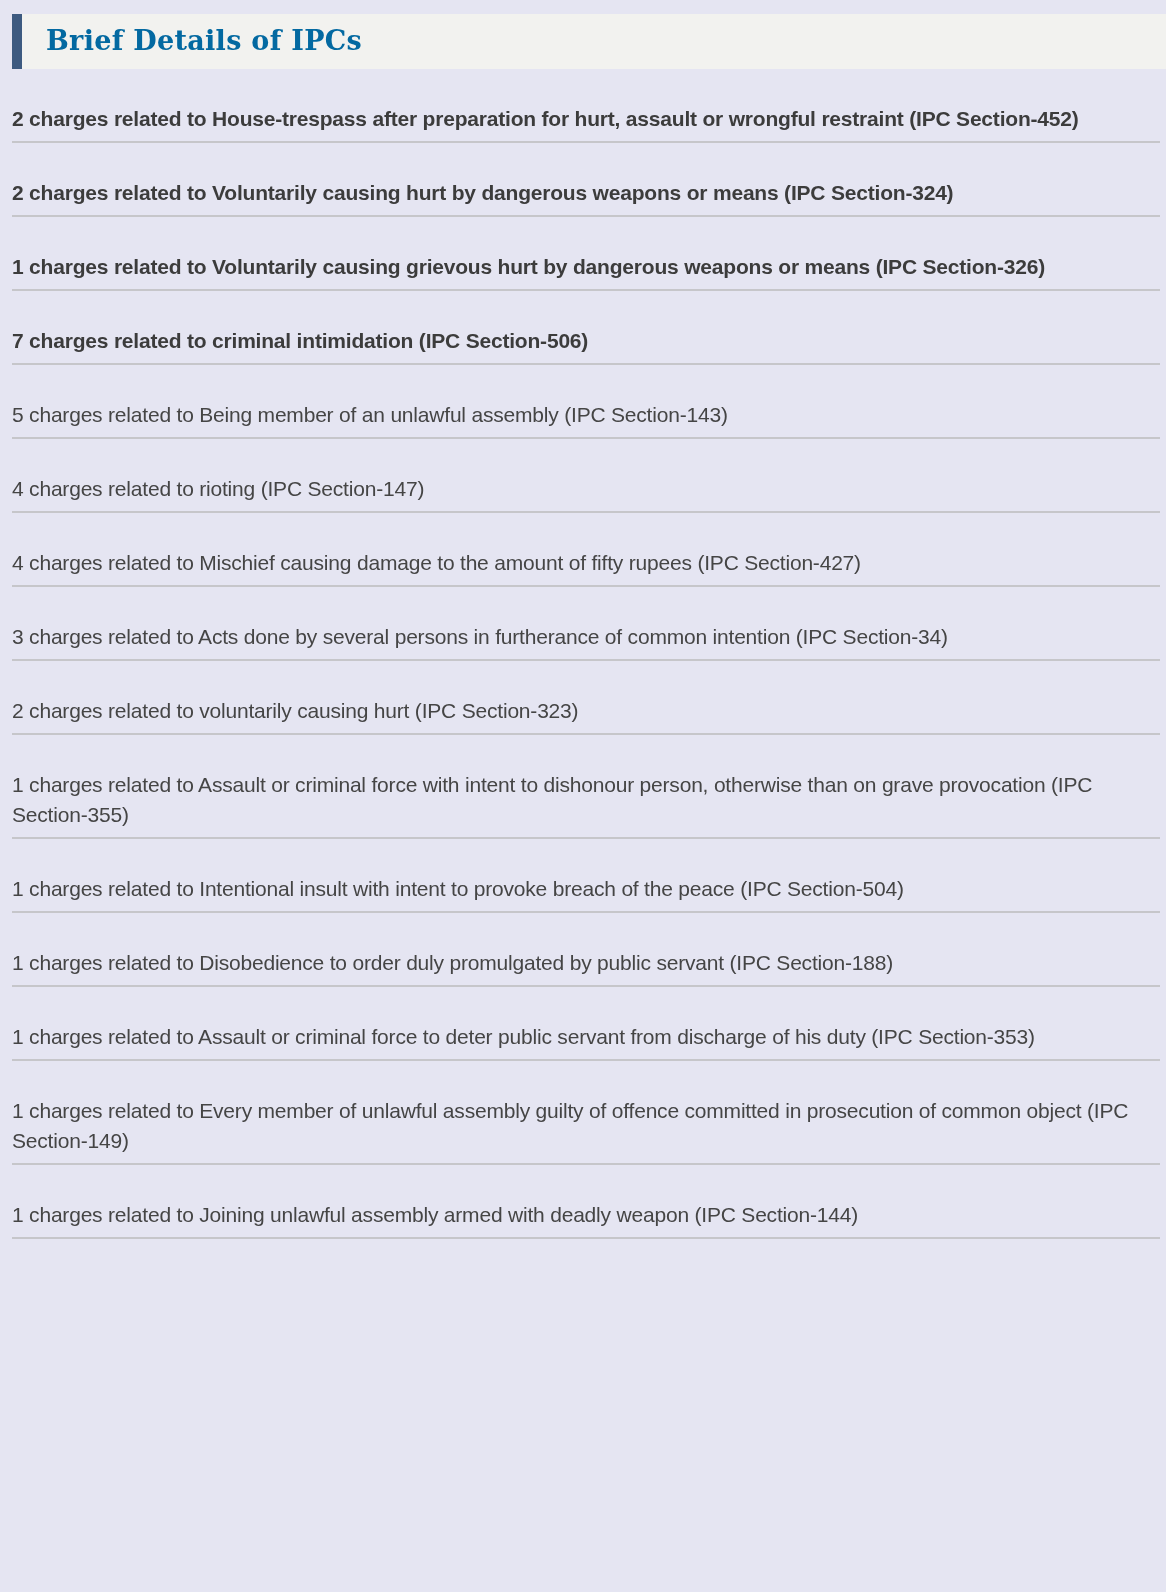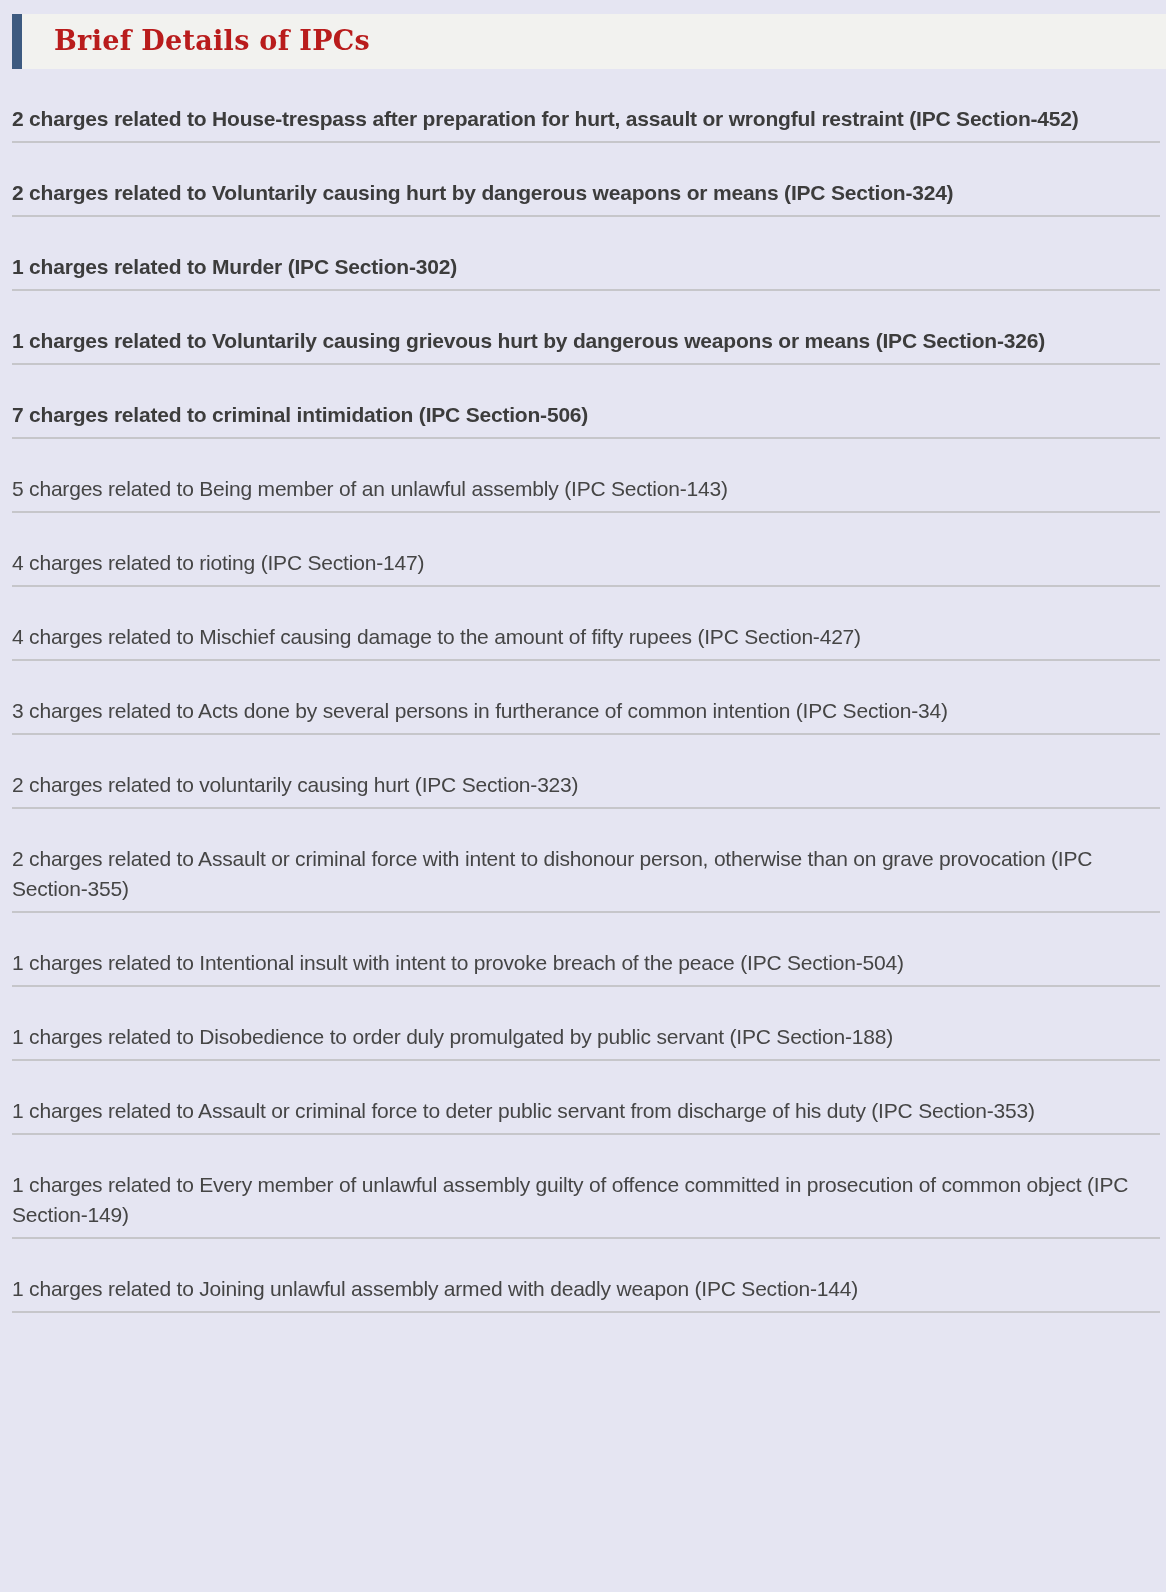--- a/index.html
+++ b/index.html
@@ -21,23 +21,22 @@
   .section-header {
     margin: 14px 0 0 12px;
     background: var(--header-bg);
     border-left: 10px solid var(--accent);
     padding: 11px 10px 13px 24px;
   }
   .section-title {
     font-family: "DejaVu Serif", serif;
     font-weight: 700;
     font-size: 27px;
-    color: #b91c1c;
+    color: #0369a1;
     letter-spacing: 0.3px;
-    margin-left: 8px;
   }
   .charge-list {
     margin: 0 6px 0 12px;
   }
   .item {
     margin-top: 35px;
     padding-bottom: 7px;
     border-bottom: 2px solid var(--sep);
     font-size: 21px;
     line-height: 30px;
@@ -55,27 +54,26 @@
 </head>
 <body>
 
 <div class="section-header">
   <span class="section-title">Brief Details of IPCs</span>
 </div>
 
 <div class="charge-list">
   <div class="item bold">2 charges related to House-trespass after preparation for hurt, assault or wrongful restraint (IPC Section-452)</div>
   <div class="item bold">2 charges related to Voluntarily causing hurt by dangerous weapons or means (IPC Section-324)</div>
-  <div class="item bold">1 charges related to Murder (IPC Section-302)</div>
   <div class="item bold">1 charges related to Voluntarily causing grievous hurt by dangerous weapons or means (IPC Section-326)</div>
   <div class="item bold">7 charges related to criminal intimidation (IPC Section-506)</div>
   <div class="item">5 charges related to Being member of an unlawful assembly (IPC Section-143)</div>
   <div class="item">4 charges related to rioting (IPC Section-147)</div>
   <div class="item">4 charges related to Mischief causing damage to the amount of fifty rupees (IPC Section-427)</div>
   <div class="item">3 charges related to Acts done by several persons in furtherance of common intention (IPC Section-34)</div>
   <div class="item">2 charges related to voluntarily causing hurt (IPC Section-323)</div>
-  <div class="item">2 charges related to Assault or criminal force with intent to dishonour person, otherwise than on grave provocation (IPC Section-355)</div>
+  <div class="item">1 charges related to Assault or criminal force with intent to dishonour person, otherwise than on grave provocation (IPC Section-355)</div>
   <div class="item">1 charges related to Intentional insult with intent to provoke breach of the peace (IPC Section-504)</div>
   <div class="item">1 charges related to Disobedience to order duly promulgated by public servant (IPC Section-188)</div>
   <div class="item">1 charges related to Assault or criminal force to deter public servant from discharge of his duty (IPC Section-353)</div>
   <div class="item">1 charges related to Every member of unlawful assembly guilty of offence committed in prosecution of common object (IPC Section-149)</div>
   <div class="item">1 charges related to Joining unlawful assembly armed with deadly weapon (IPC Section-144)</div>
 </div>
 
 </body></html>

